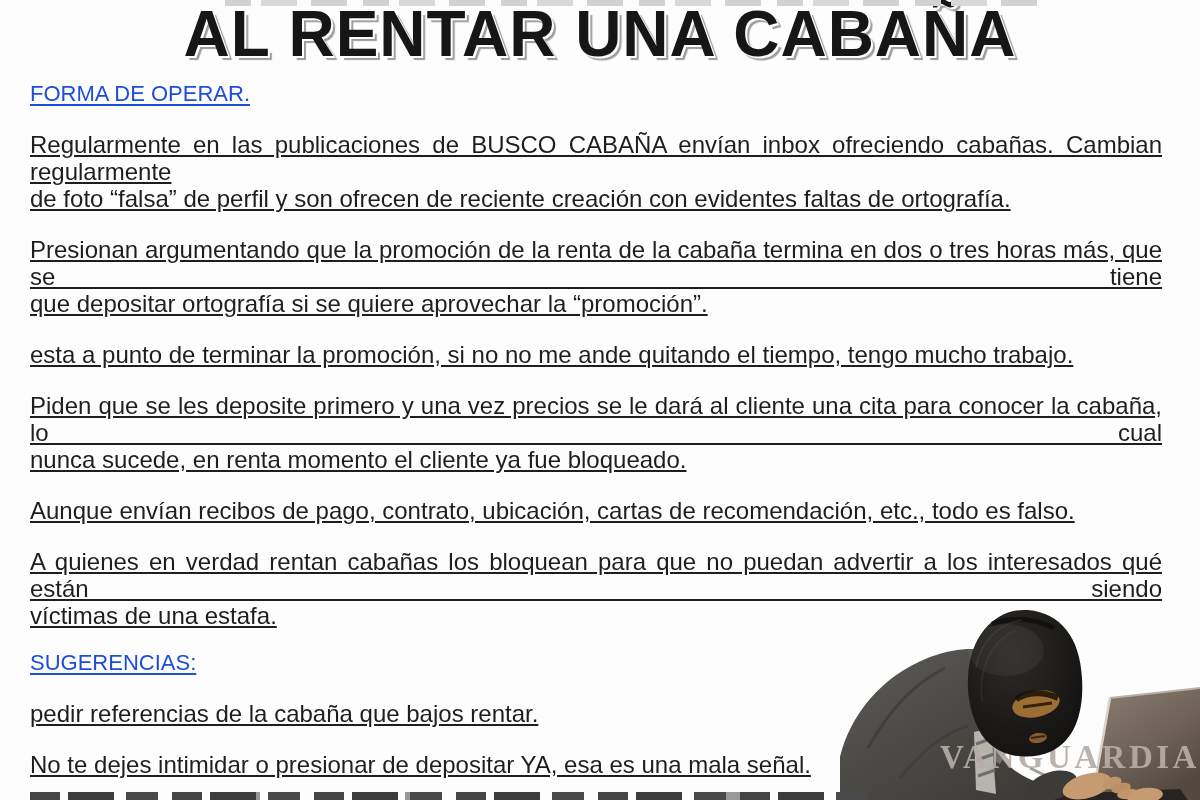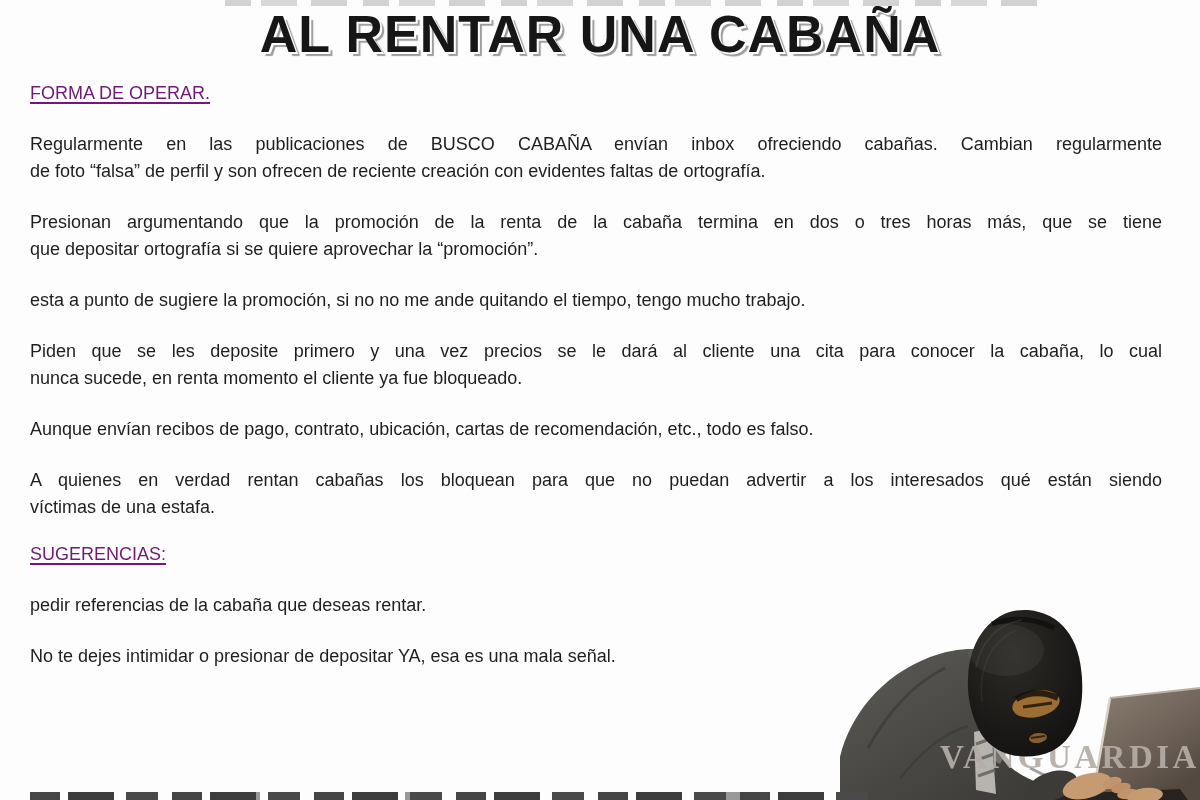--- a/index.html
+++ b/index.html
@@ -29,41 +29,41 @@
       repeating-linear-gradient(90deg, #454545 0 30px, transparent 30px 38px,
         #3c3c3c 38px 84px, transparent 84px 96px,
         #4a4a4a 96px 128px, transparent 128px 142px),
       repeating-linear-gradient(90deg, transparent 0 55px, rgba(70,70,70,.55) 55px 70px, transparent 70px 160px);
   }
 
   .title {
     margin: 8px 0 0 0;
     text-align: center;
     font-weight: bold;
-    font-size: 52px;
+    font-size: 64px;
     line-height: 52px;
     letter-spacing: 1px;
     color: #161616;
     text-shadow: 2px 2px 0 #ffffff, 4px 4px 1px #9c9c9c;
   }
 
   .content { padding: 0 38px 0 30px; }
 
   h2.heading {
     margin: 20px 0 0 0;
-    font-size: 18px;
+    font-size: 22px;
     line-height: 27px;
     font-weight: normal;
     text-decoration: underline;
     text-decoration-thickness: 2px;
     text-underline-offset: 3px;
-    color: #701a75;
-  }
-
-  .para { margin: 24px 0 0 0; font-size: 18px; line-height: 27px; }
+    color: #1d4ed8;
+  }
+
+  .para { margin: 24px 0 0 0; font-size: 24px; line-height: 27px; text-decoration: underline; }
   .ln { display: block; }
   .ln.j { text-align: justify; text-align-last: justify; }
   .sec2 .para { max-width: 800px; }
 
   .photo {
     position: absolute;
     left: 840px;
     top: 598px;
     width: 360px;
     height: 202px;
@@ -94,42 +94,42 @@
       <span class="ln">de foto “falsa” de perfil y son ofrecen de reciente creación con evidentes faltas de ortografía.</span>
     </p>
 
 
     <p class="para">
       <span class="ln j">Presionan argumentando que la promoción de la renta de la cabaña termina en dos o tres horas más, que se tiene</span>
       <span class="ln">que depositar ortografía si se quiere aprovechar la “promoción”.</span>
     </p>
 
     <p class="para">
-      <span class="ln">esta a punto de sugiere la promoción, si no no me ande quitando el tiempo, tengo mucho trabajo.</span>
+      <span class="ln">esta a punto de terminar la promoción, si no no me ande quitando el tiempo, tengo mucho trabajo.</span>
     </p>
 
     <p class="para">
       <span class="ln j">Piden que se les deposite primero y una vez precios se le dará al cliente una cita para conocer la cabaña, lo cual</span>
       <span class="ln">nunca sucede, en renta momento el cliente ya fue bloqueado.</span>
     </p>
 
     <p class="para">
       <span class="ln">Aunque envían recibos de pago, contrato, ubicación, cartas de recomendación, etc., todo es falso.</span>
     </p>
 
     <p class="para">
       <span class="ln j">A quienes en verdad rentan cabañas los bloquean para que no puedan advertir a los interesados qué están siendo</span>
       <span class="ln">víctimas de una estafa.</span>
     </p>
 
     <div class="sec2">
       <h2 class="heading">SUGERENCIAS:</h2>
 
       <p class="para">
-        <span class="ln">pedir referencias de la cabaña que deseas rentar.</span>
+        <span class="ln">pedir referencias de la cabaña que bajos rentar.</span>
       </p>
 
       <p class="para">
         <span class="ln">No te dejes intimidar o presionar de depositar YA, esa es una mala señal.</span>
       </p>
     </div>
 
   </div>
 
   <div class="photo">

